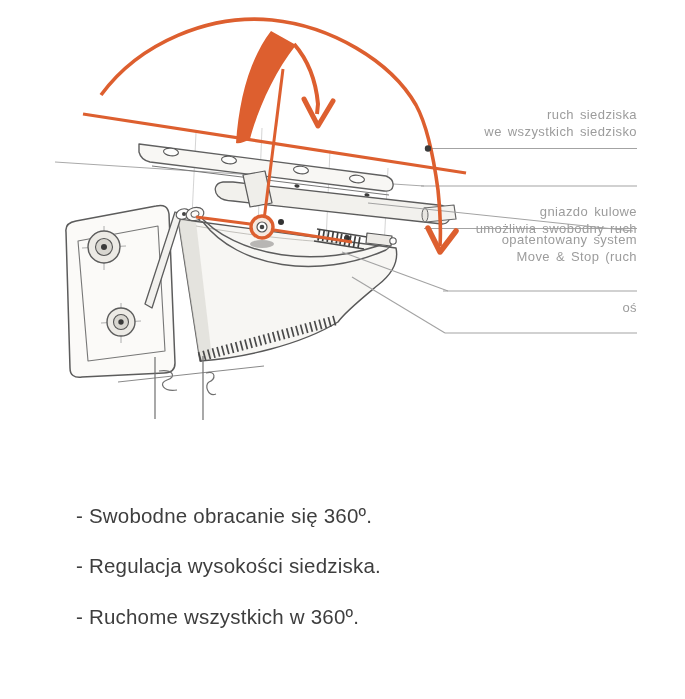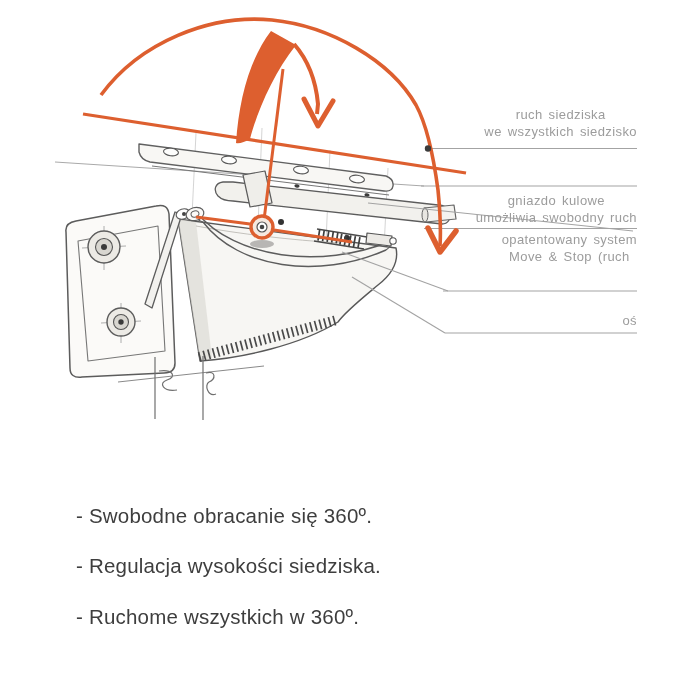--- a/index.html
+++ b/index.html
@@ -5,21 +5,21 @@
   html,body{margin:0;padding:0;background:#fff;}
   .stage{
     position:relative;width:685px;height:699px;background:#ffffff;overflow:hidden;
     font-family:"Liberation Sans", sans-serif;
   }
   svg{position:absolute;left:0;top:0;}
   .callout{
     position:absolute;right:48px;text-align:right;color:#9c9c9c;
     font-size:13px;line-height:17px;letter-spacing:0.4px;word-spacing:2px;white-space:nowrap;
   }
-  .callout div{white-space:nowrap;text-align:center;}
+  .callout div{white-space:nowrap;}
   .heading{
     position:absolute;left:53px;top:431px;font-size:24px;color:#3e3e3e;
     letter-spacing:0.4px;white-space:nowrap;font-weight:400;
   }
   .heading .bold{font-weight:700;}
   .feature{
     position:absolute;left:44px;color:#3e3e3e;font-size:20.5px;letter-spacing:0.2px;white-space:nowrap;margin-left:32px;
   }
 </style>
 </head>
@@ -143,29 +143,29 @@
       <circle cx="262" cy="227" r="2.3" fill="#444"></circle>
     </g>
 
     <circle cx="428" cy="148.5" r="3.2" fill="#3b3b3b"></circle>
   </svg>
 
   <div class="callout" style="top:106px">
     <div>ruch siedziska</div>
     <div>we wszystkich siedzisko</div>
   </div>
-  <div class="callout" style="top:192px">
+  <div class="callout" style="top:203px">
     <div>gniazdo kulowe</div>
     <div>umożliwia swobodny ruch</div>
   </div>
   <div class="callout" style="top:231px">
     <div>opatentowany system</div>
     <div>Move &amp; Stop (ruch</div>
   </div>
-  <div class="callout" style="top:312px">
+  <div class="callout" style="top:299px">
     <div>oś</div>
   </div>
 
 
   <div class="feature" style="top:504px">- Swobodne obracanie się 360º.</div>
   <div class="feature" style="top:554px">- Regulacja wysokości siedziska.</div>
   <div class="feature" style="top:605px">- Ruchome wszystkich w 360º.</div>
 
 </div>
 

